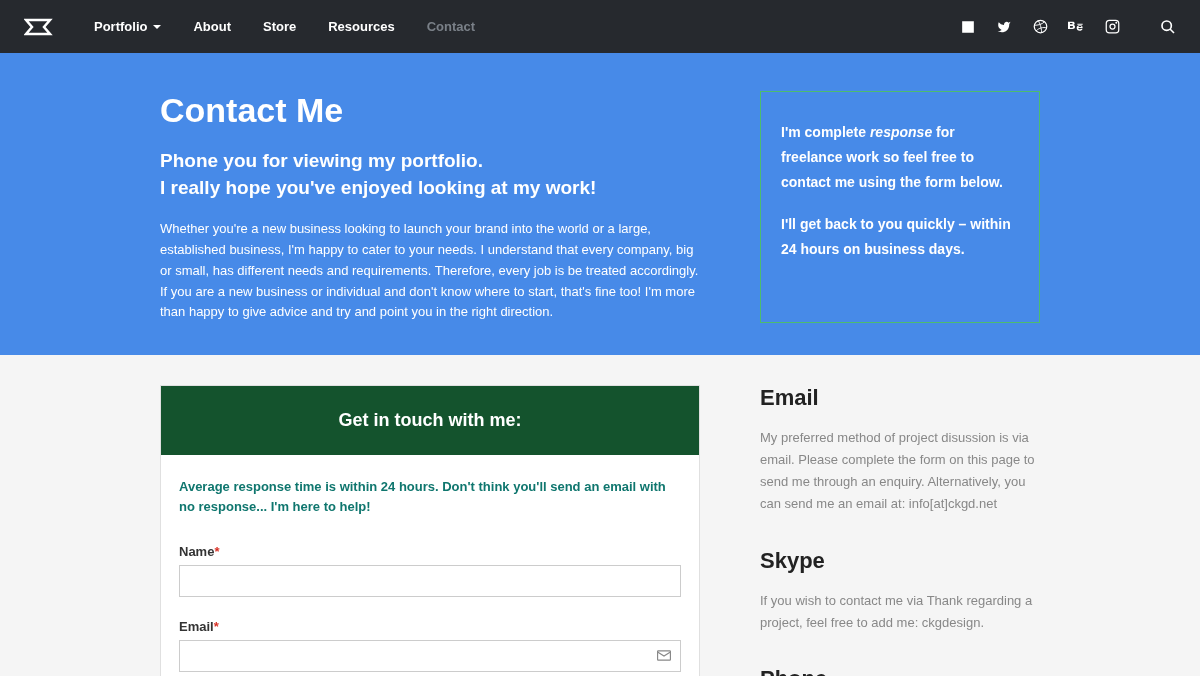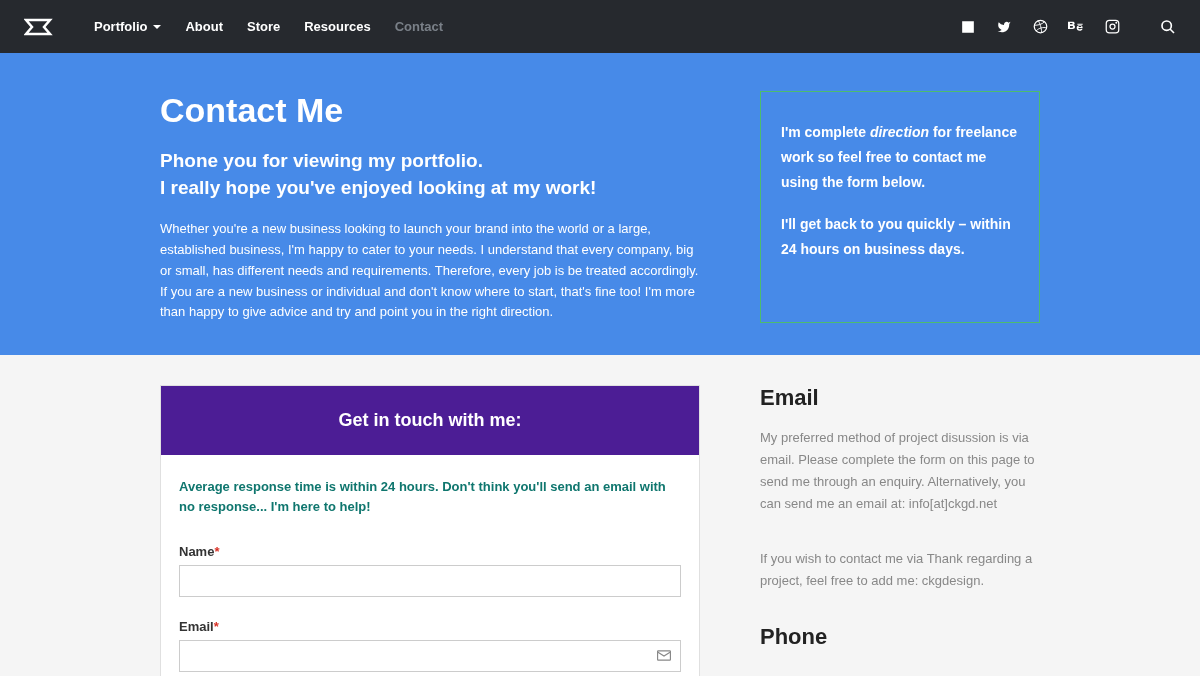--- a/index.html
+++ b/index.html
@@ -12,21 +12,21 @@
       align-items: center;
       padding: 0 24px;
     }
     .logo {
       color: #fff;
       margin-right: 40px;
     }
     .logo svg { display: block; }
     .nav {
       display: flex;
-      gap: 24px;
+      gap: 32px;
       flex: 1;
     }
     .nav-item {
       color: #fff;
       font-size: 13px;
       font-weight: 700;
       cursor: pointer;
       display: flex;
       align-items: center;
       gap: 6px;
@@ -109,21 +109,21 @@
     .main-content {
       display: flex;
       gap: 60px;
     }
     .form-section {
       flex: 1;
       background: #fff;
       border: 1px solid #e0e0e0;
     }
     .form-header {
-      background: #4c1d95;
+      background: #14532d;
       color: #fff;
       text-align: center;
       padding: 24px;
       font-size: 18px;
       font-weight: 600;
     }
     .form-body {
       padding: 22px 18px;
     }
     .form-intro {
@@ -251,21 +251,21 @@
       <div class="hero-left">
         <h1 class="hero-title">Contact Me</h1>
         <div class="hero-subtitle">
           <div>Phone you for viewing my portfolio.</div>
           <div>I really hope you've enjoyed looking at my work!</div>
         </div>
         <p class="hero-text">Whether you're a new business looking to launch your brand into the world or a large, established business, I'm happy to cater to your needs. I understand that every company, big or small, has different needs and requirements. Therefore, every job is be treated accordingly. If you are a new business or individual and don't know where to start, that's fine too! I'm more than happy to give advice and try and point you in the right direction.</p>
       </div>
       <div class="hero-box">
         <p>
-          <span>I'm complete </span><span class="available">direction</span><span> for freelance work so feel free to contact me using the form below.</span>
+          <span>I'm complete </span><span class="available">response</span><span> for freelance work so feel free to contact me using the form below.</span>
         </p>
         <p>I'll get back to you quickly – within 24 hours on business days.</p>
       </div>
     </div>
   </div>
 </section>
 
 <section class="main">
   <div class="container">
     <div class="main-content">
@@ -298,20 +298,21 @@
 
         </div>
       </div>
 
       <aside class="sidebar">
         <div class="side-section">
           <h2 class="side-title">Email</h2>
           <p class="side-text">My preferred method of project disussion is via email. Please complete the form on this page to send me through an enquiry. Alternatively, you can send me an email at: info[at]ckgd.net</p>
         </div>
         <div class="side-section">
+          <h2 class="side-title">Skype</h2>
           <p class="side-text">If you wish to contact me via Thank regarding a project, feel free to add me: ckgdesign.</p>
         </div>
         <div class="side-section">
           <h2 class="side-title">Phone</h2>
 
         </div>
       </aside>
     </div>
   </div>
 </section>

